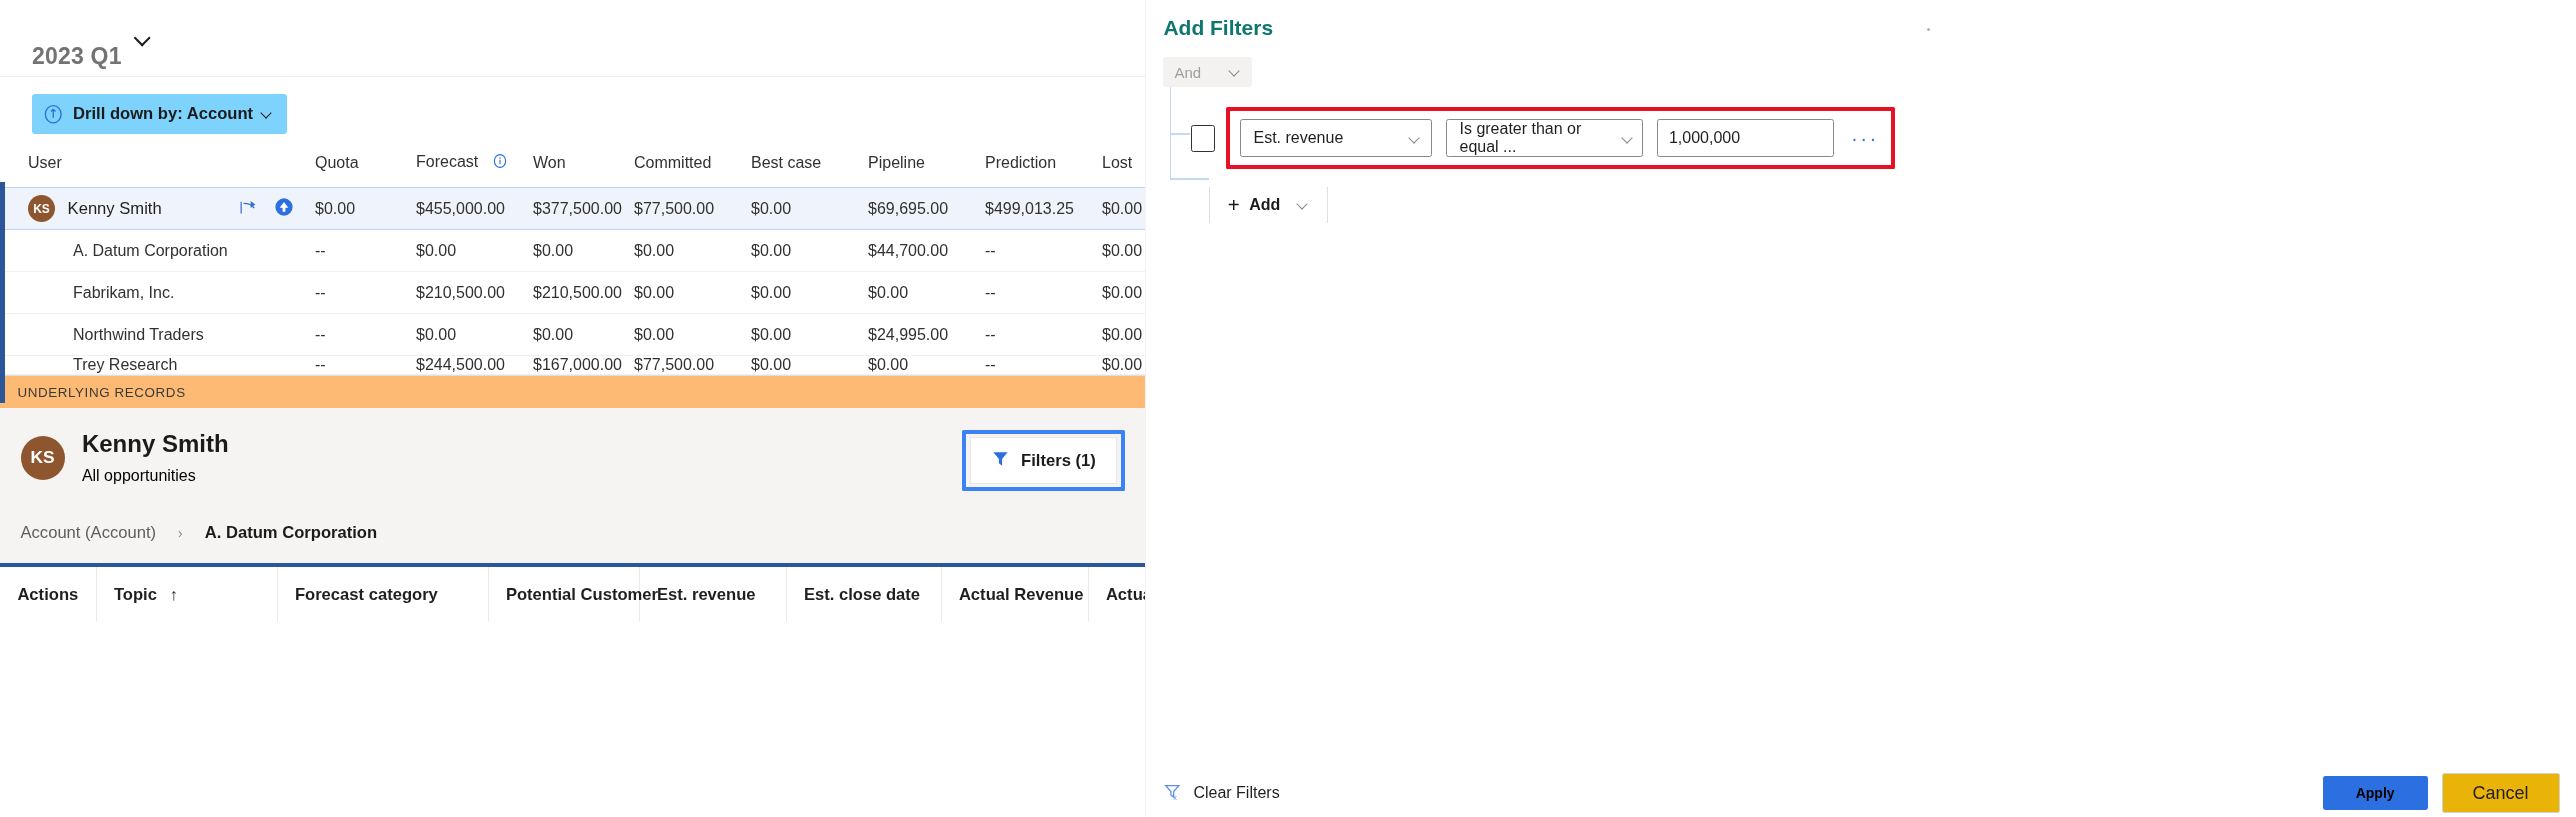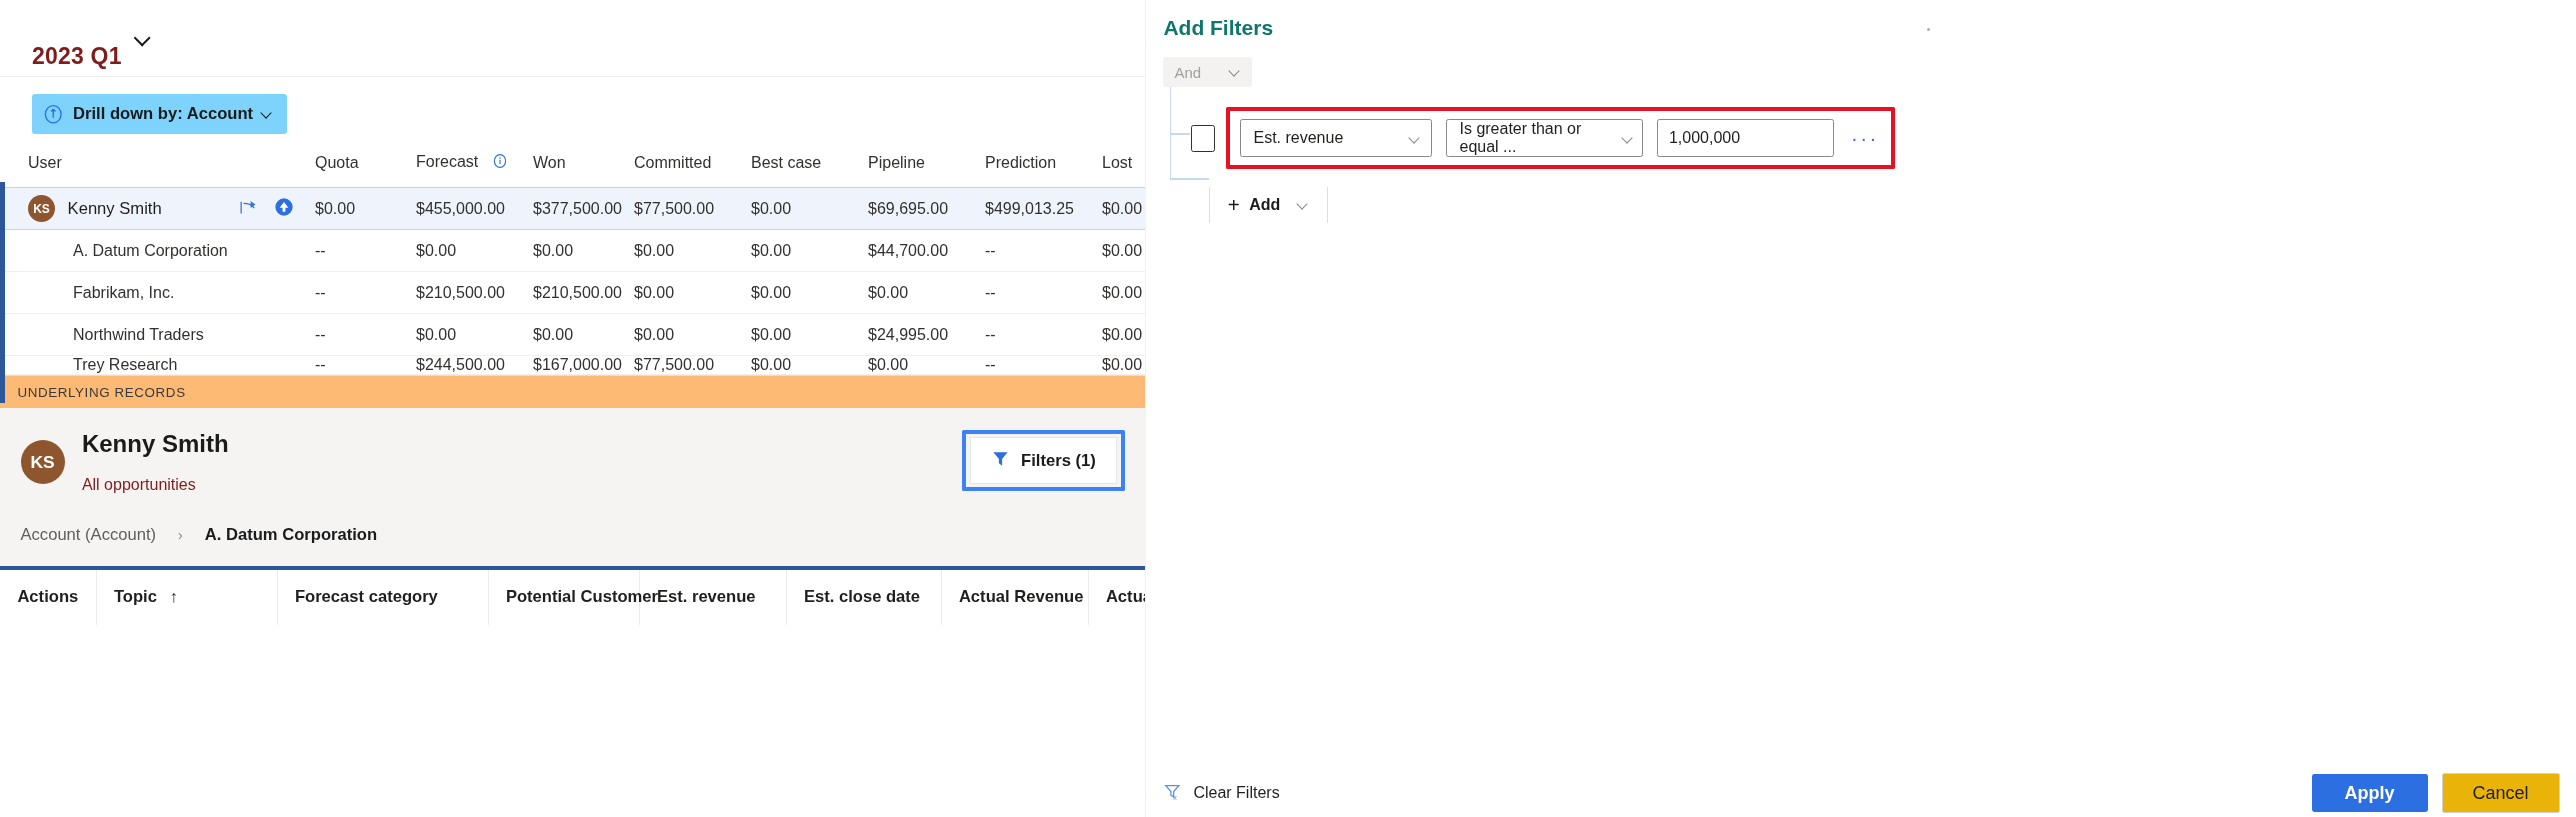--- a/index.html
+++ b/index.html
@@ -20,21 +20,21 @@
     flex: 0 0 1145px;
     overflow: hidden;
   }
 
   .period-bar {
     height: 77px;
     display: flex; align-items: center;
     padding-left: 32px;
     border-bottom: 0.8px solid #eeeeee;
   }
-  .period-label { font-size: 23px; font-weight: 600; color: #7f1d1d; letter-spacing: 0.2px; margin-top: 37px; }
+  .period-label { font-size: 23px; font-weight: 600; color: #737373; letter-spacing: 0.2px; margin-top: 37px; }
   .chev {
     margin-left: 12.6px; display: inline-block;
     width: 16px; height: 16px; position: relative;
   }
   .chev::before {
     content: ""; position: absolute; left: 1.6px; top: 2.4px;
     width: 10.3px; height: 10.3px;
     border-right: 2px solid #1b1b1b; border-bottom: 2px solid #1b1b1b;
     transform: rotate(45deg);
   }
@@ -102,21 +102,21 @@
     background: #f5f4f3; padding: 22px 20.5px 20.5px 20.5px;
     display: flex; align-items: flex-start; justify-content: space-between;
   }
   .ur-person { display: flex; align-items: center; }
   .ur-avatar {
     width: 44px; height: 44px; border-radius: 50%;
     background: #8e562e; color: #fff; font-size: 17.4px; font-weight: 700;
     display: flex; align-items: center; justify-content: center; margin-right: 17.4px;
   }
   .ur-name { font-size: 24px; font-weight: 600; color: #1b1b1b; line-height: 1.15; }
-  .ur-sub { font-size: 16px; color: #7f1d1d; margin-top: 18px; }
+  .ur-sub { font-size: 16px; color: #000000; margin-top: 9px; }
 
   .filters-wrap { border: 4px solid #3b82f6; padding: 3.2px; border-radius: 1.6px; }
   .filters-btn {
     background: #fff; border: 0.8px solid #e6e6e6;
     display: flex; align-items: center; gap: 11px;
     padding: 10.3px 20.5px; font-size: 16.6px; font-weight: 600; color: #1b1b1b;
     cursor: pointer;
   }
 
   .breadcrumb {
@@ -213,22 +213,22 @@
     position: absolute; left: 0; bottom: 0; width: 1431px; height: 50px;
     display: flex; align-items: center; justify-content: space-between;
     padding: 0 17.4px;
   }
   .clear-filters {
     display: flex; align-items: center; gap: 11px;
     font-size: 16px; color: #201f1e; cursor: pointer;
   }
   .foot-btns { display: flex; align-items: center; gap: 14px; }
   .btn-primary {
-    background: #2b6fe0; color: #ffffff; border: none; border-radius: 2.4px;
-    font-size: 18px; font-weight: 600; padding: 8.7px 33px; cursor: pointer;
+    background: #2b6fe0; color: #000000; border: none; border-radius: 2.4px;
+    font-size: 14px; font-weight: 600; padding: 8.7px 33px; cursor: pointer;
     font-family: inherit;
   }
   .btn-secondary {
     background: #eab308; color: #201f1e; border: 0.8px solid #d1d1d1; border-radius: 2.4px;
     font-size: 18px; padding: 8.7px 30px; cursor: pointer; font-family: inherit;
   }
   .dot-artifact {
     position: absolute; left: 781px; top: 28px; width: 3.2px; height: 3.2px;
     background: #b0b0b0; border-radius: 50%;
   }

